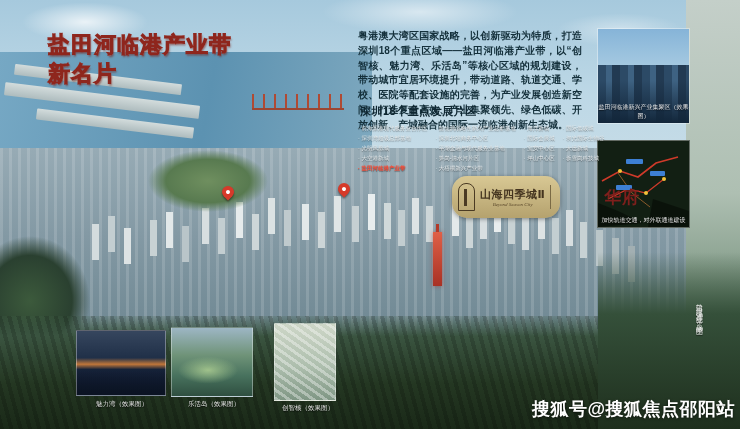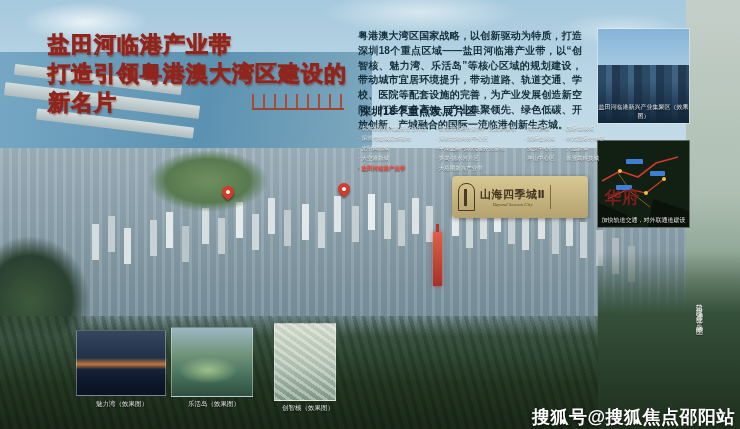--- a/index.html
+++ b/index.html
@@ -76,22 +76,22 @@
   
   .districts{position:absolute;left:358px;top:104px;z-index:30;width:270px;}
   .districts h3{margin:0 0 6px 2px;font-size:11px;color:#0f2732;letter-spacing:.5px;}
   .dist-cols{display:flex;gap:8px;}
   .dist-col{display:flex;flex-direction:column;gap:3px;}
   .dist-item{font-size:5.5px;color:#e9eef0;white-space:nowrap;text-shadow:0 1px 1px rgba(0,0,0,.5);}
   .dist-item::before{content:"· ";}
   .dist-item.red{color:#ff4a33;font-weight:bold;}
 
   
-  .logo-card{position:absolute;left:452px;top:176px;width:136px;height:42px;z-index:30;
-    background:linear-gradient(180deg,#d8c894,#b5a26e);border-radius:4px;
+  .logo-card{position:absolute;left:452px;top:176px;width:108px;height:42px;z-index:30;
+    background:linear-gradient(180deg,#d8c894,#b5a26e);border-radius:15px;
     box-shadow:0 1px 4px rgba(0,0,0,.4);display:flex;align-items:center;padding:0 6px;box-sizing:border-box;}
   .emblem{width:15px;height:26px;border:1.4px solid #4a3a23;border-radius:8px 8px 0 0;
     position:relative;flex:none;margin-right:5px;}
   .emblem span{position:absolute;left:4.5px;top:5px;width:3px;height:17px;background:#4a3a23;}
   .logo-names{flex:none;text-align:center;}
   .logo-cn{font-size:11px;font-weight:bold;color:#44341f;letter-spacing:.5px;white-space:nowrap;}
   .logo-en{font-size:5px;color:#5c4a2c;font-family:"Liberation Serif",serif;font-style:italic;white-space:nowrap;}
   .logo-div{width:1px;height:24px;background:#7a6a45;margin:0 5px;flex:none;}
   .logo-seal{font-size:17px;font-weight:bold;color:#7e1f1c;letter-spacing:1px;white-space:nowrap;margin-left:48px;}
 
@@ -124,21 +124,21 @@
       linear-gradient(180deg,#cdd6c7 0%,#aebfae 55%,#7f9684 100%);}
   .bottom-cap{position:absolute;font-size:6.5px;color:rgba(255,255,255,.88);
     text-shadow:0 1px 1px rgba(0,0,0,.8);z-index:25;white-space:nowrap;}
   .bc1{left:96px;top:400px;}
   .bc2{left:188px;top:400px;}
   .bc3{left:282px;top:404px;}
 
   
   .v-cap{position:absolute;left:694px;top:298px;z-index:30;writing-mode:vertical-rl;
     font-size:7px;letter-spacing:2px;color:#e8ece8;text-shadow:0 1px 1px rgba(0,0,0,.7);}
-  .watermark{position:absolute;right:5px;bottom:0;z-index:40;
+  .watermark{position:absolute;right:5px;bottom:8px;z-index:40;
     font-size:18px;font-weight:bold;color:#ffffff;letter-spacing:.5px;
     text-shadow:0 1px 3px rgba(0,0,0,.65);}
 </style>
 </head>
 <body>
 
 <div id="stage">
 
   <div class="sky"></div>
   <div class="sea"></div>
@@ -153,21 +153,20 @@
   <div class="mist-right"></div>
   <div class="hills-bottom"></div>
   <div class="hills-right"></div>
 
   <div class="red-tower"></div>
   <div class="pin pa"></div>
   <div class="pin pb"></div>
 
   <div class="headline">
     <div>盐田河临港产业带</div>
-    <div>打造引领粤港澳大湾区建设的</div>
     <div>新名片</div>
   </div>
 
   <div class="intro">粤港澳大湾区国家战略，以创新驱动为特质，打造深圳18个重点区域——盐田河临港产业带，以“创智核、魅力湾、乐活岛”等核心区域的规划建设，带动城市宜居环境提升，带动道路、轨道交通、学校、医院等配套设施的完善，为产业发展创造新空间，打造复合高效、产业集聚领先、绿色低碳、开放创新、产城融合的国际一流临港创新生态城。</div>
 
   <div class="districts">
     <h3>深圳18个重点发展片区</h3>
     <div class="dist-cols">
       <div class="dist-col">
         <span class="dist-item">前海深港现代服务业合作区</span>

